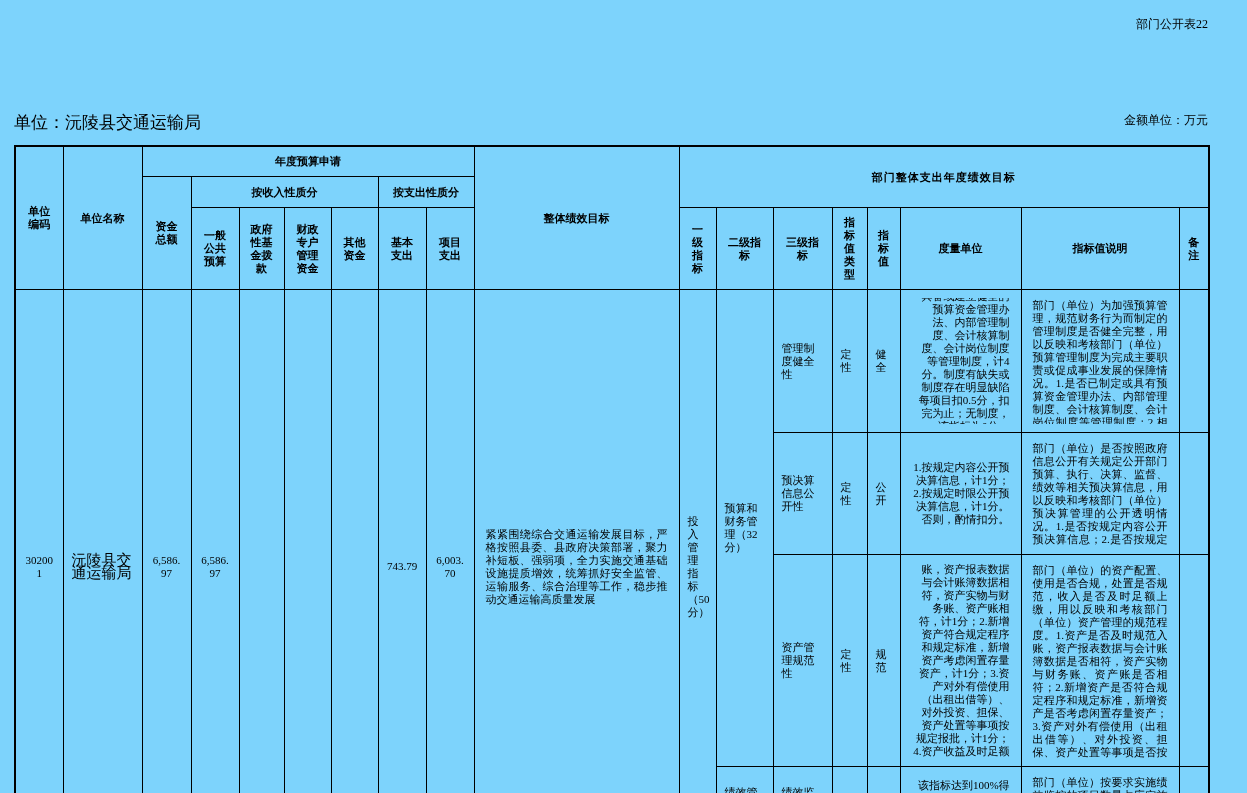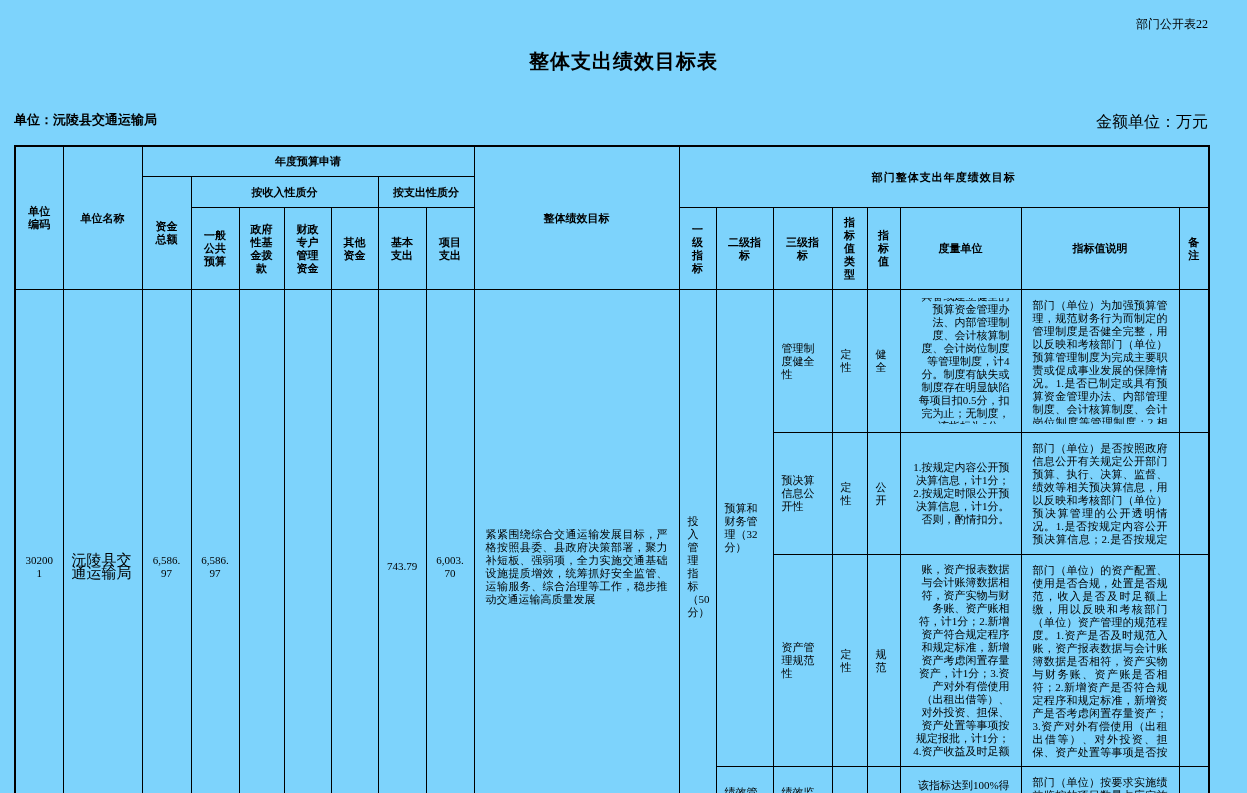--- a/index.html
+++ b/index.html
@@ -28,28 +28,28 @@
     width: 100%;
     text-align: center;
     font-size: 20px;
     font-weight: bold;
     letter-spacing: 1px;
   }
   .meta-unit {
     position: absolute;
     top: 111px;
     left: 14px;
-    font-size: 13px;
-    font-weight: bold;
+    font-size: 17px;
+    font-weight: normal;
   }
   .meta-amount {
     position: absolute;
     top: 112px;
     right: 39px;
-    font-size: 16px;
+    font-size: 12px;
   }
   table.main {
     position: absolute;
     top: 145px;
     left: 14px;
     width: 1194px;
     border-collapse: collapse;
     table-layout: fixed;
     border: 2px solid #000;
   }
@@ -107,21 +107,20 @@
   .h-d2 .clip { height: 105px; }
   .h-d3 .clip { height: 195px; }
   .h-d4 .clip { height: 60px; }
 </style>
 </head>
 <body>
 
 <div class="page">
 
   <div class="corner-label">部门公开表22</div>
-  <div class="page-title">整体支出绩效目标表</div>
   <div class="meta-unit">单位：沅陵县交通运输局</div>
   <div class="meta-amount">金额单位：万元</div>
 
   <table class="main">
     <colgroup>
       <col style="width:48px">
         <col style="width:79px">
         <col style="width:49px">
         <col style="width:48px">
       <col style="width:45px">

